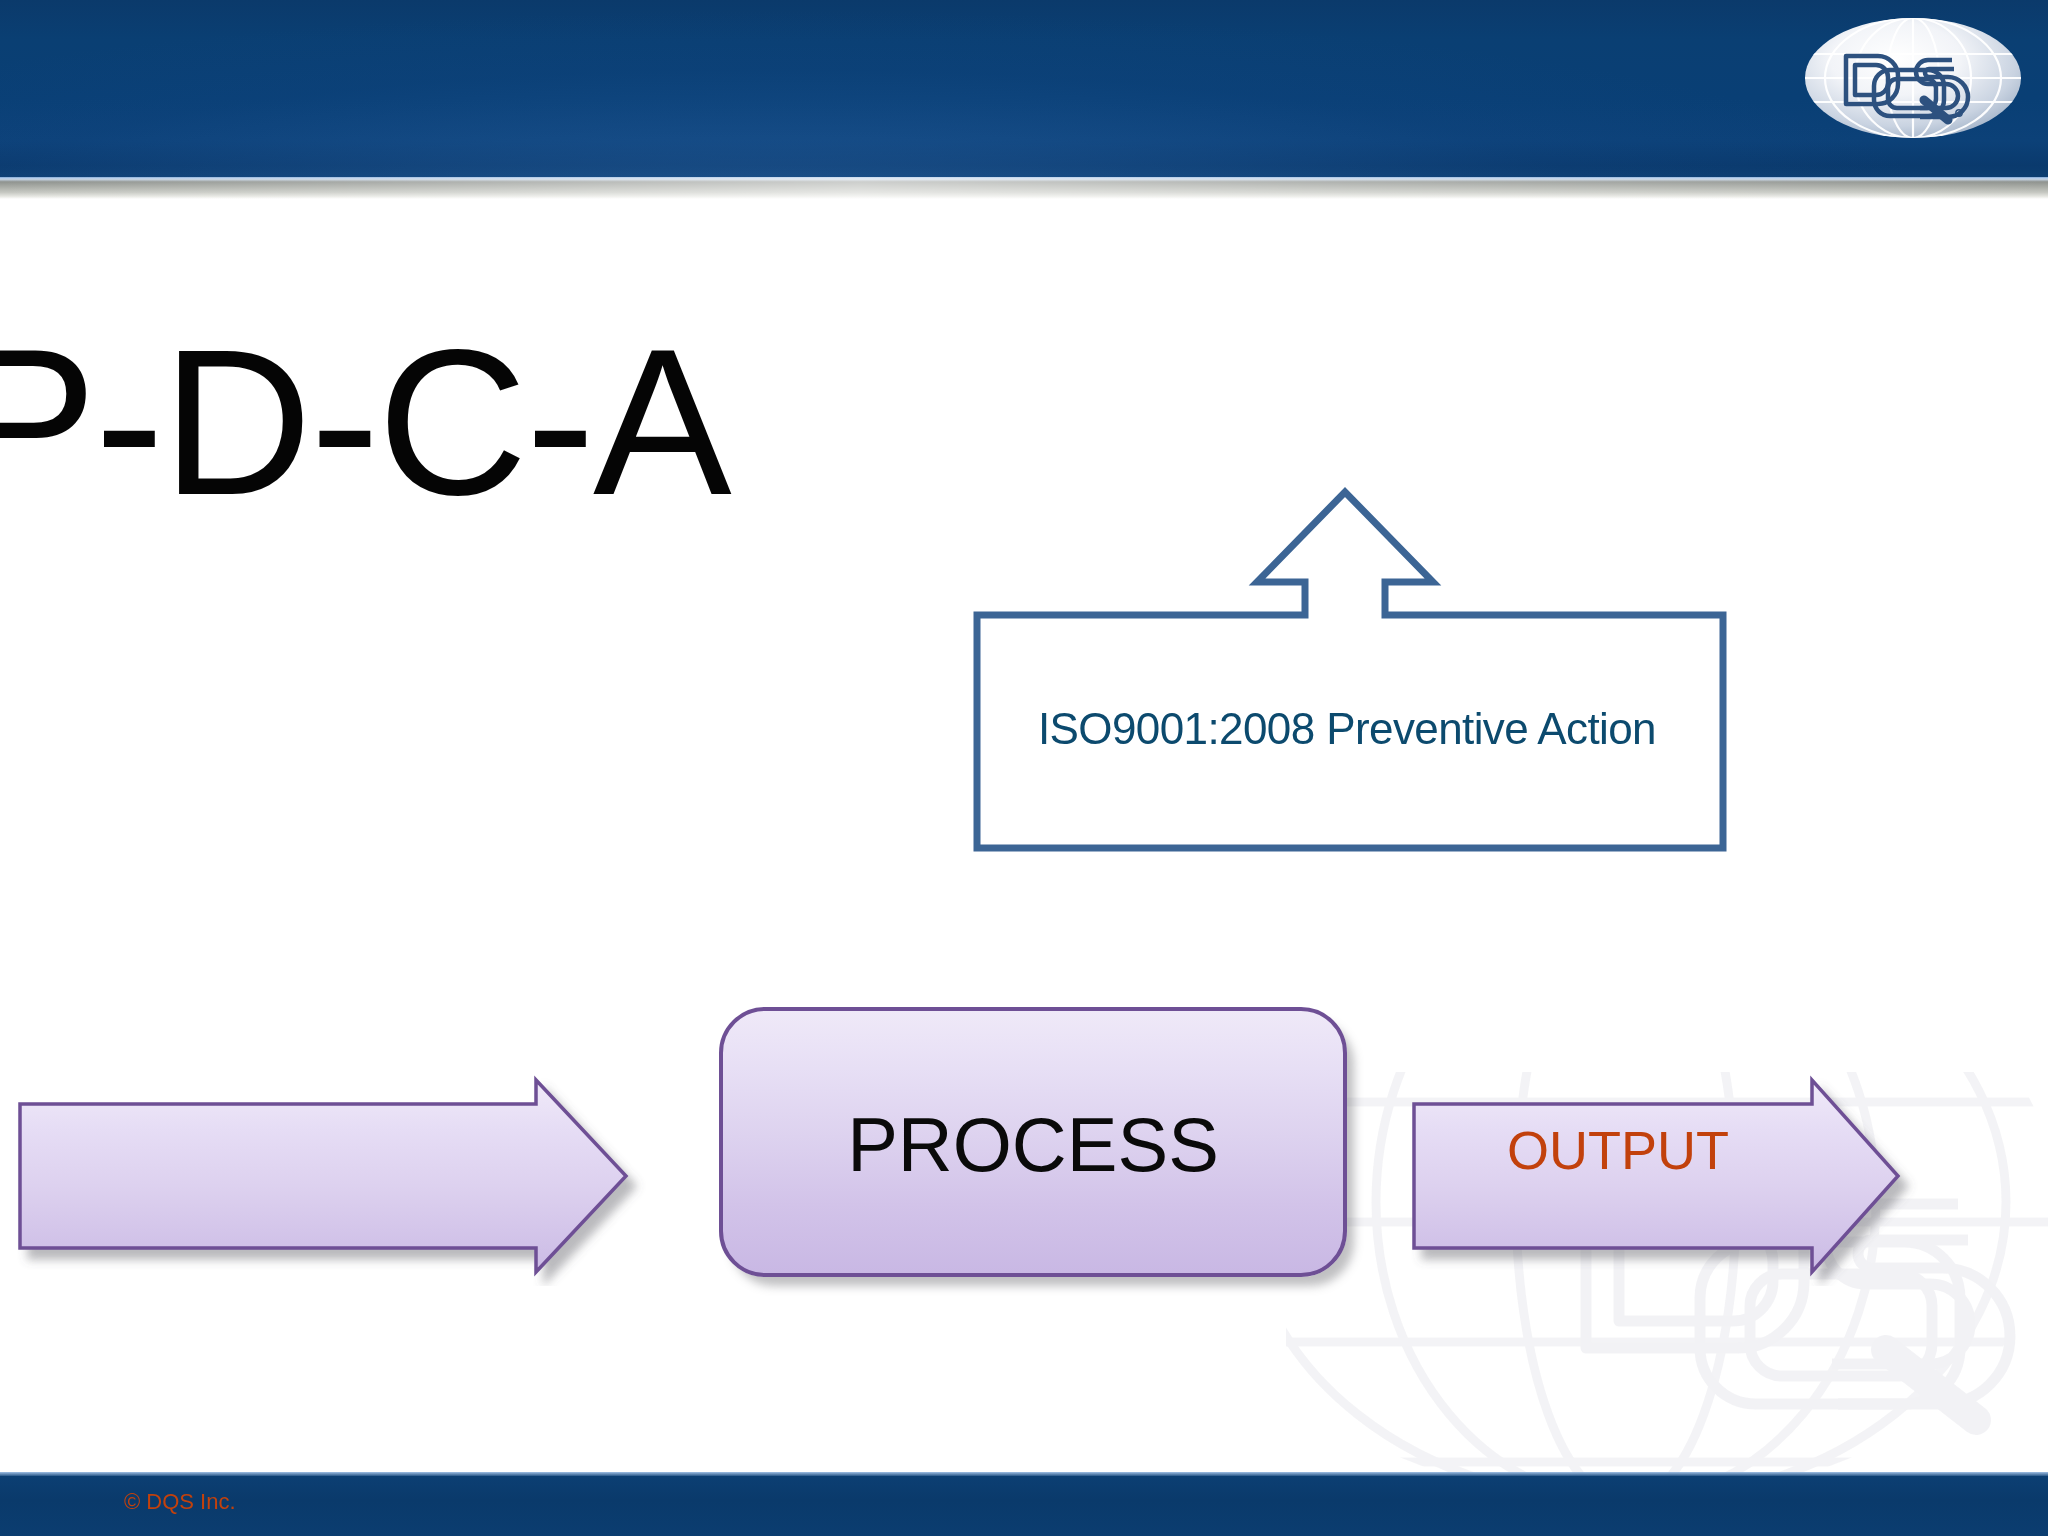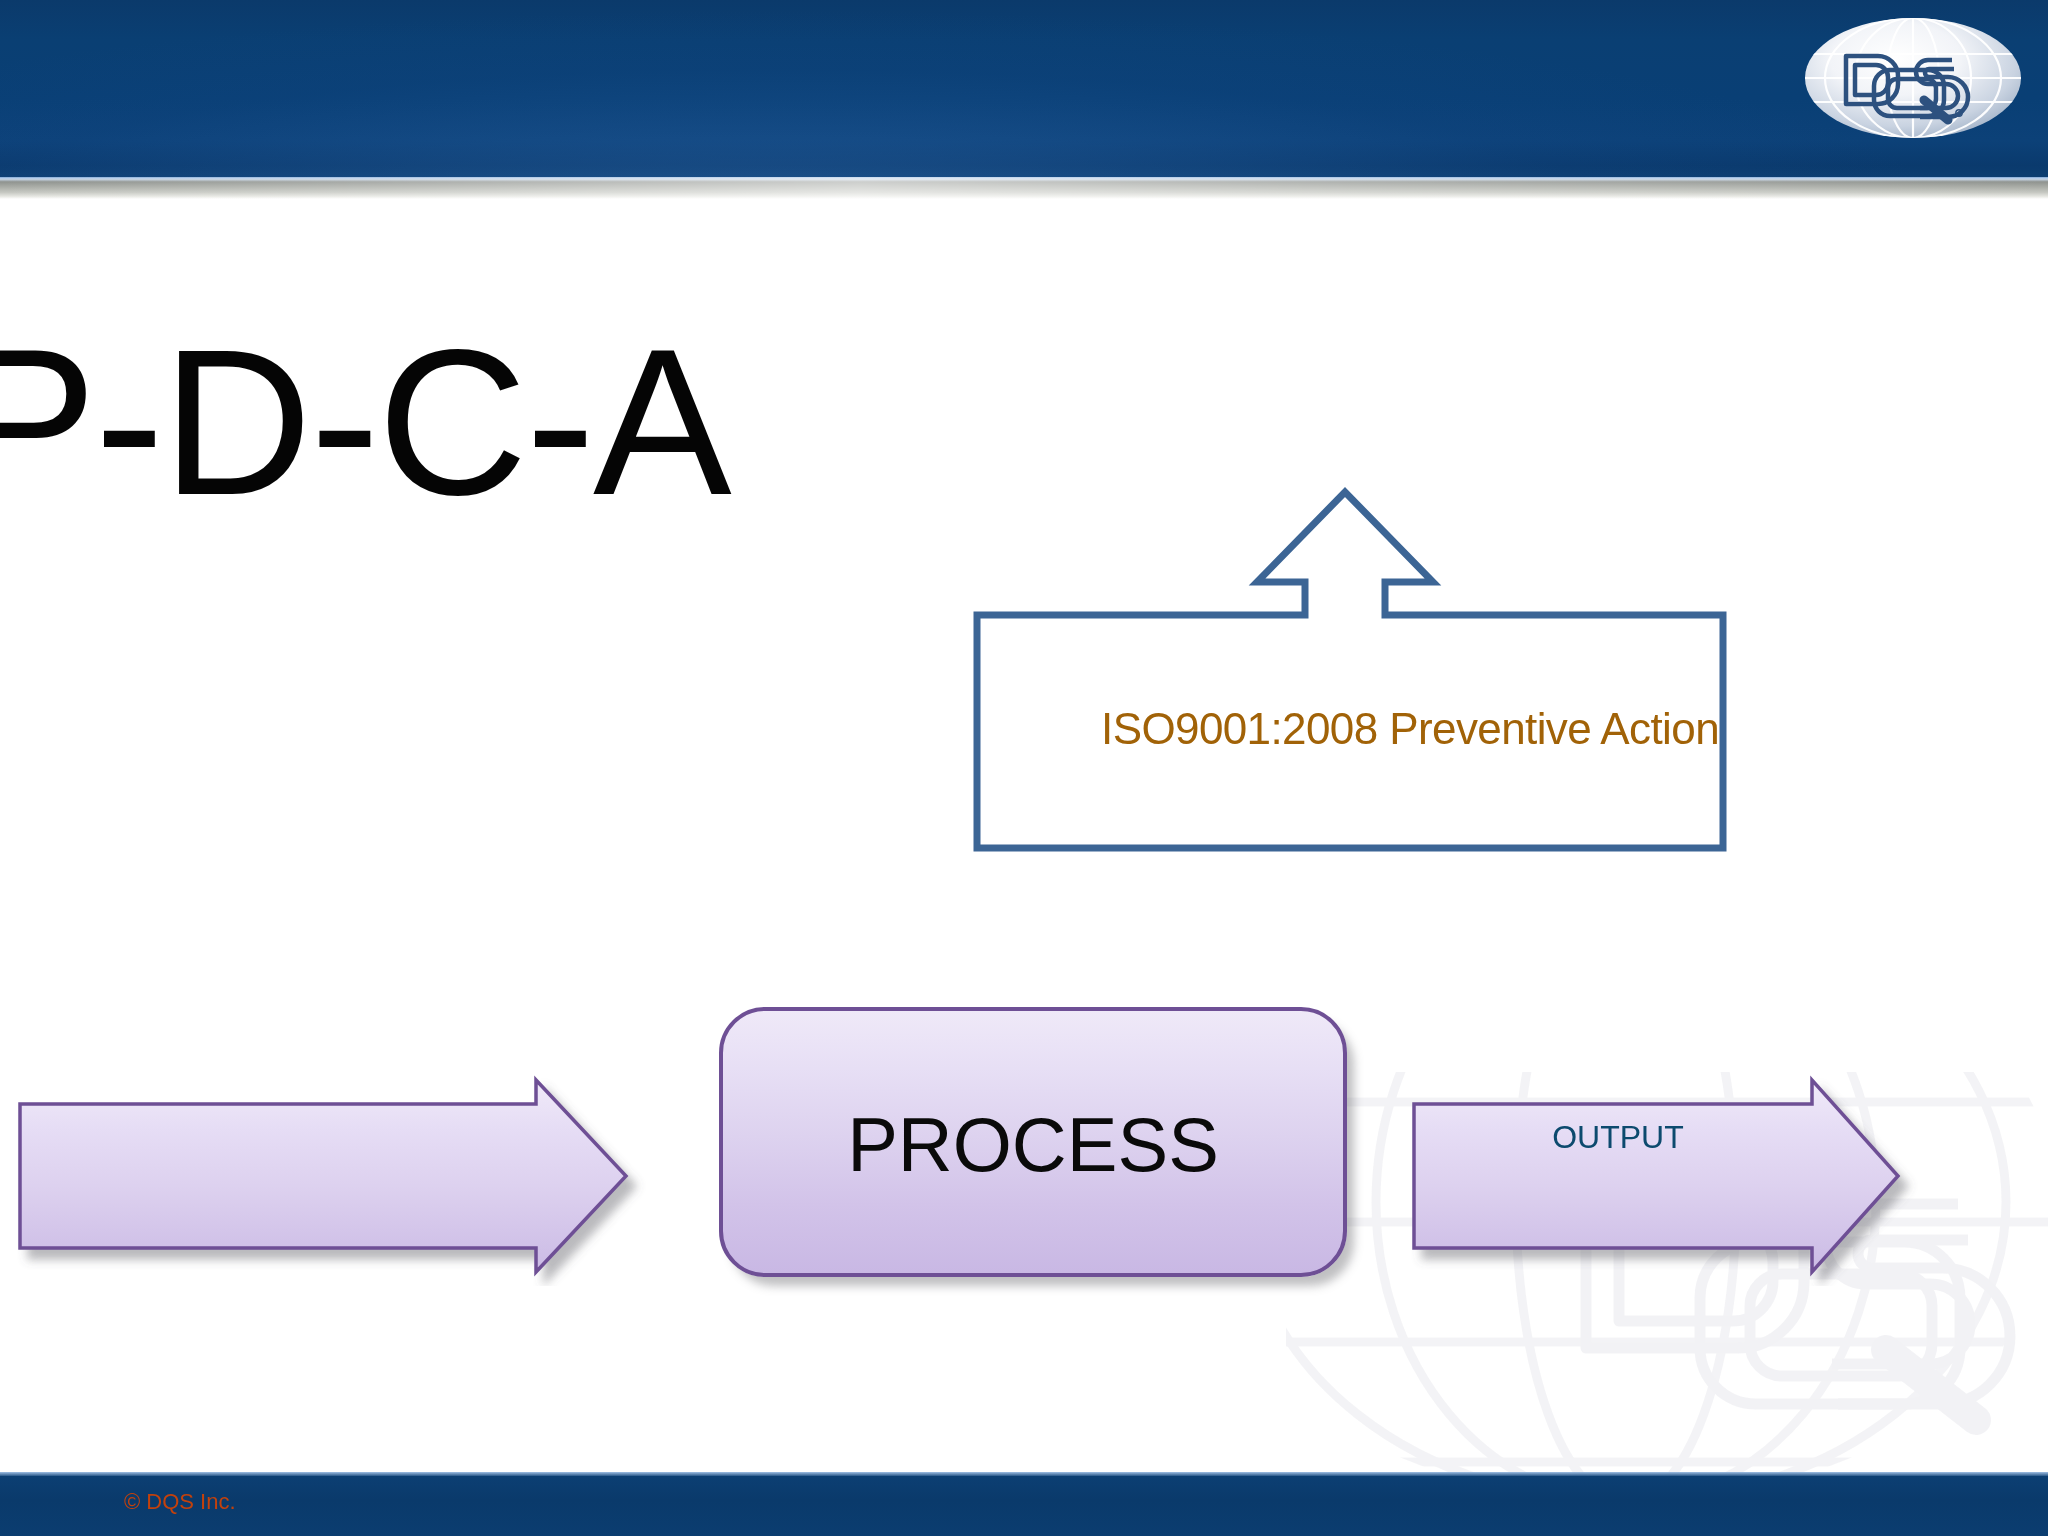--- a/index.html
+++ b/index.html
@@ -124,23 +124,23 @@
     left: 955px;
     top: 478px;
     width: 790px;
     height: 390px;
   }
   #callout-text {
     position: absolute;
     left: 975px;
     top: 704px;
     width: 744px;
-    text-align: right;
+    text-align: center;
     font-size: 44px;
-    color: #a16207;
+    color: #0c4a6e;
     font-family: "Liberation Sans", sans-serif;
     letter-spacing: -0.6px;
     white-space: nowrap;
   }
 
   
   #input-arrow {
     position: absolute;
     left: 8px;
     top: 1066px;
@@ -195,22 +195,22 @@
     top: 1066px;
     width: 644px;
     height: 220px;
   }
   #output-label {
     position: absolute;
     left: 1420px;
     top: 1119px;
     width: 396px;
     text-align: center;
-    font-size: 32px;
-    color: #0c4a6e;
+    font-size: 54px;
+    color: #c2410c;
     white-space: nowrap;
   }
 
   
   #footer-band {
     position: absolute;
     left: 0; top: 1476px;
     width: 2048px;
     height: 60px;
     background: linear-gradient(180deg,

